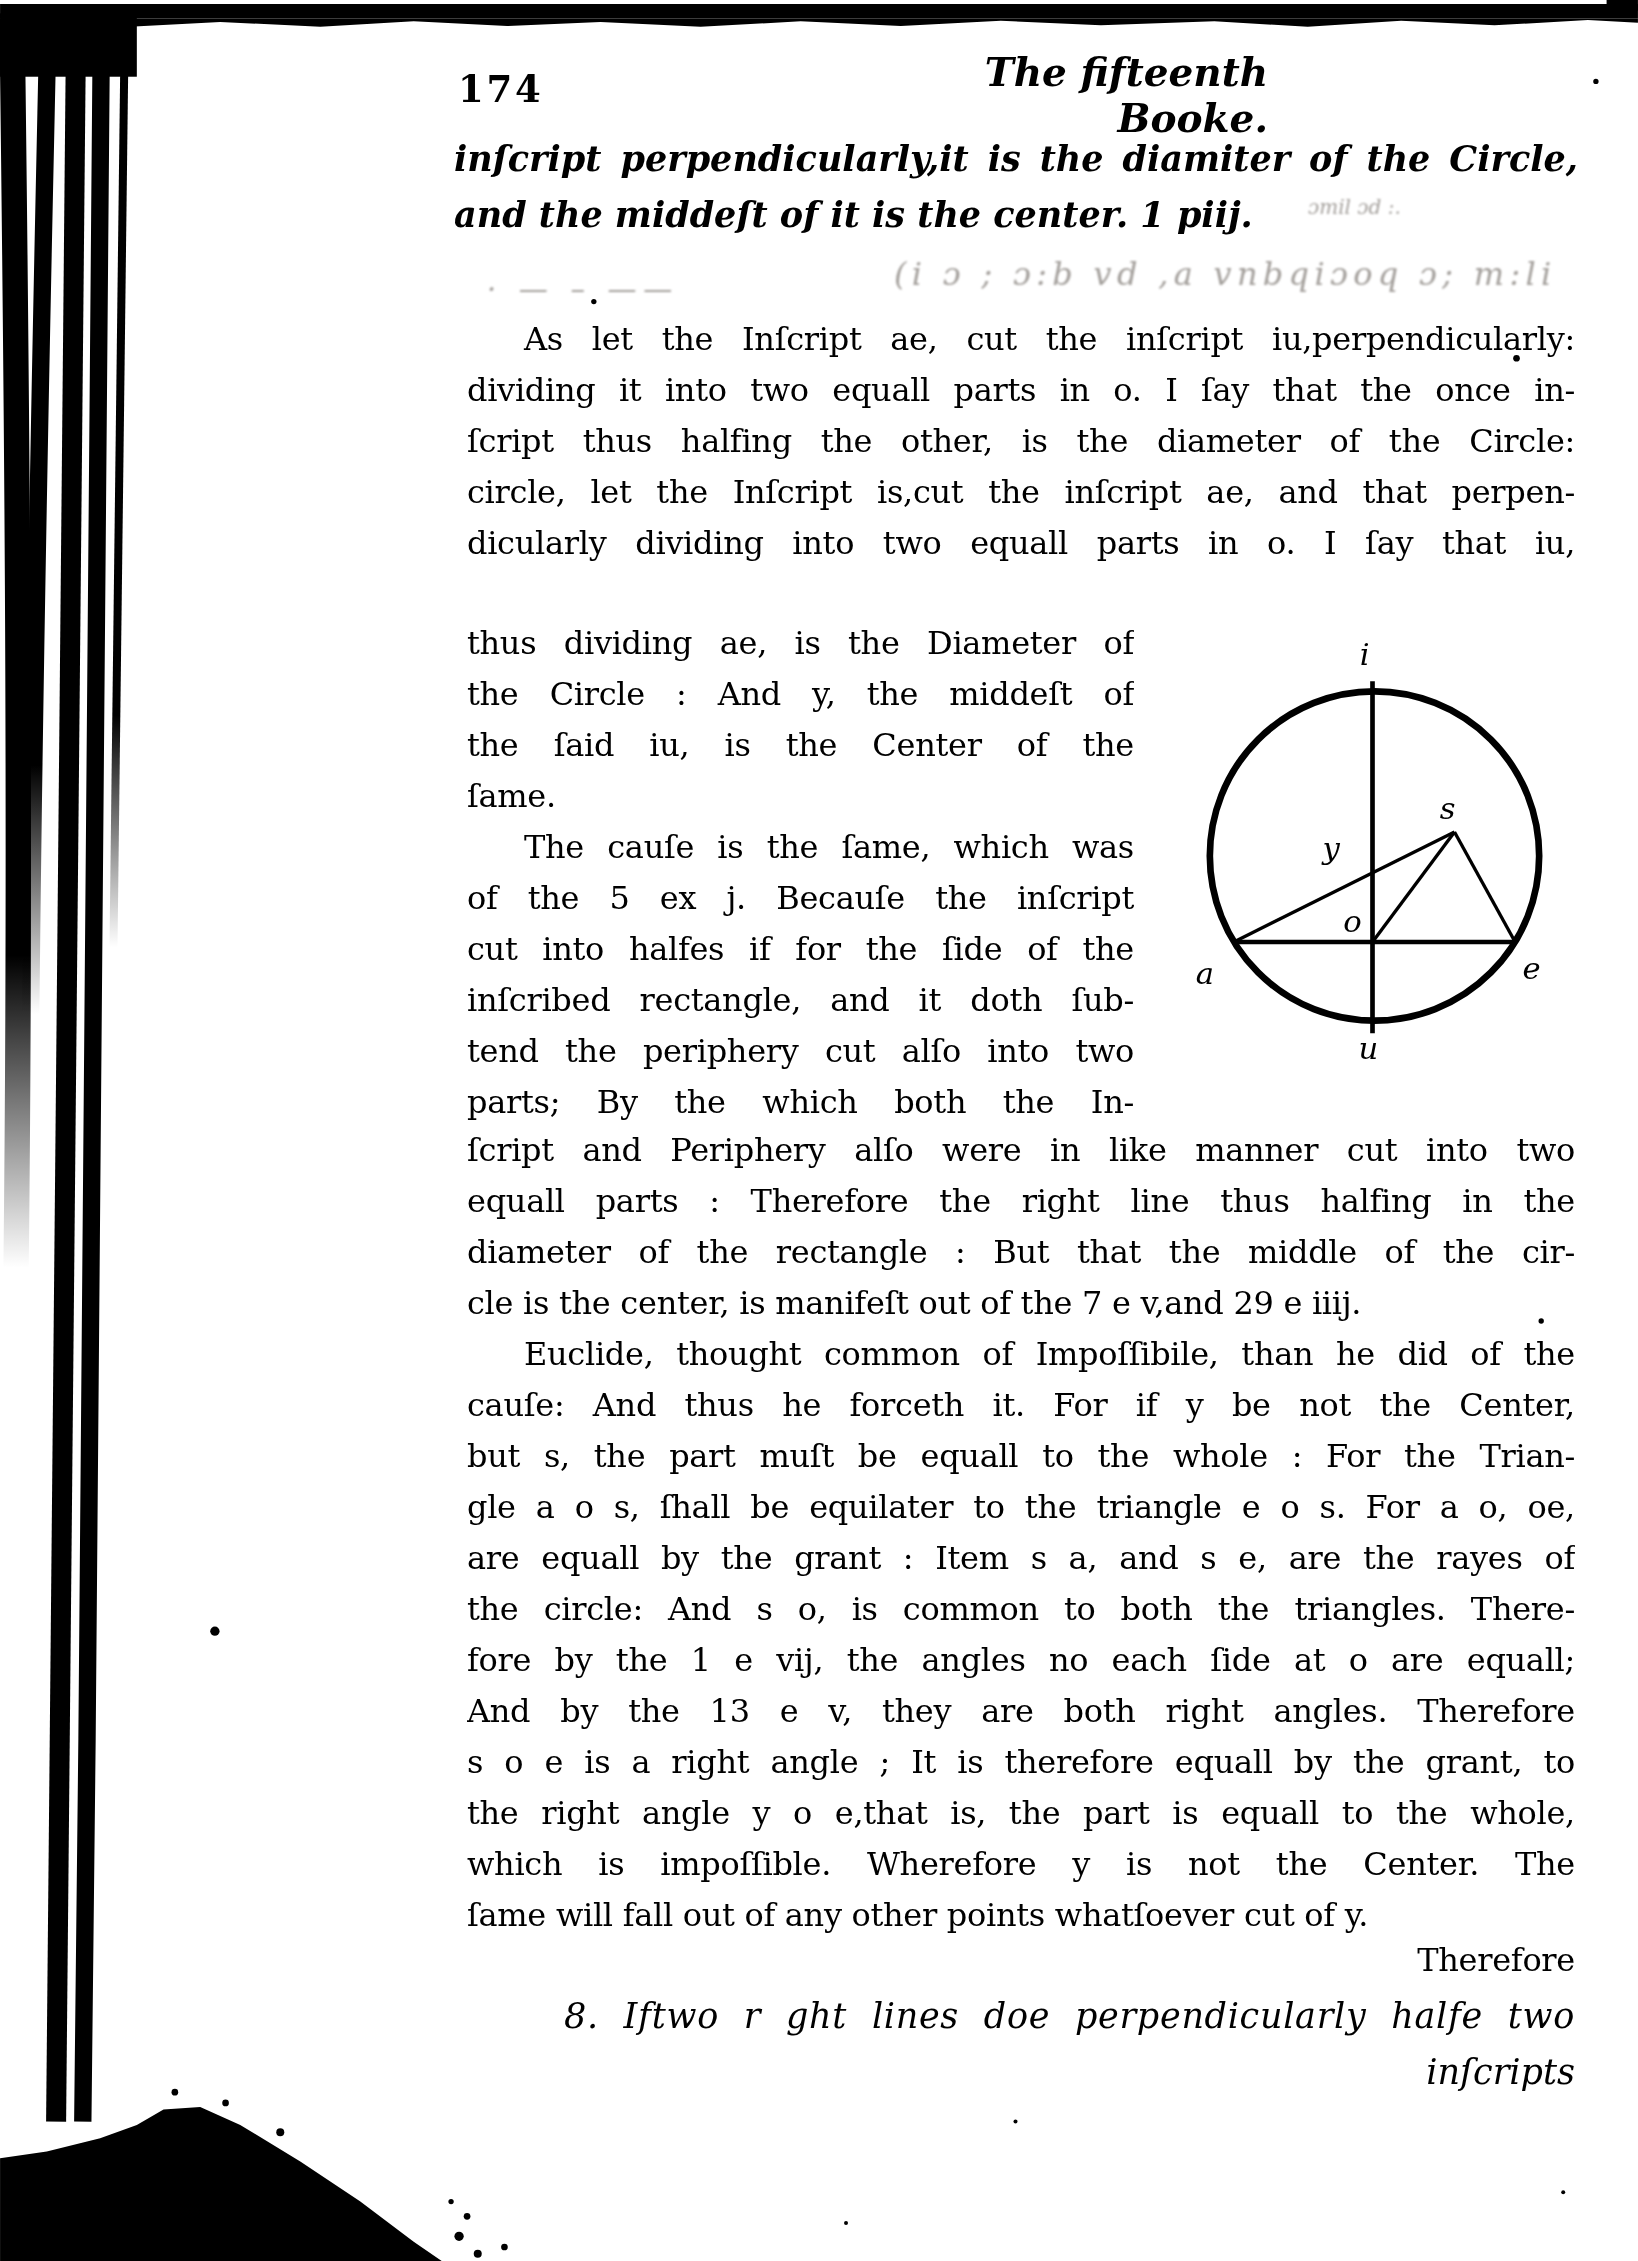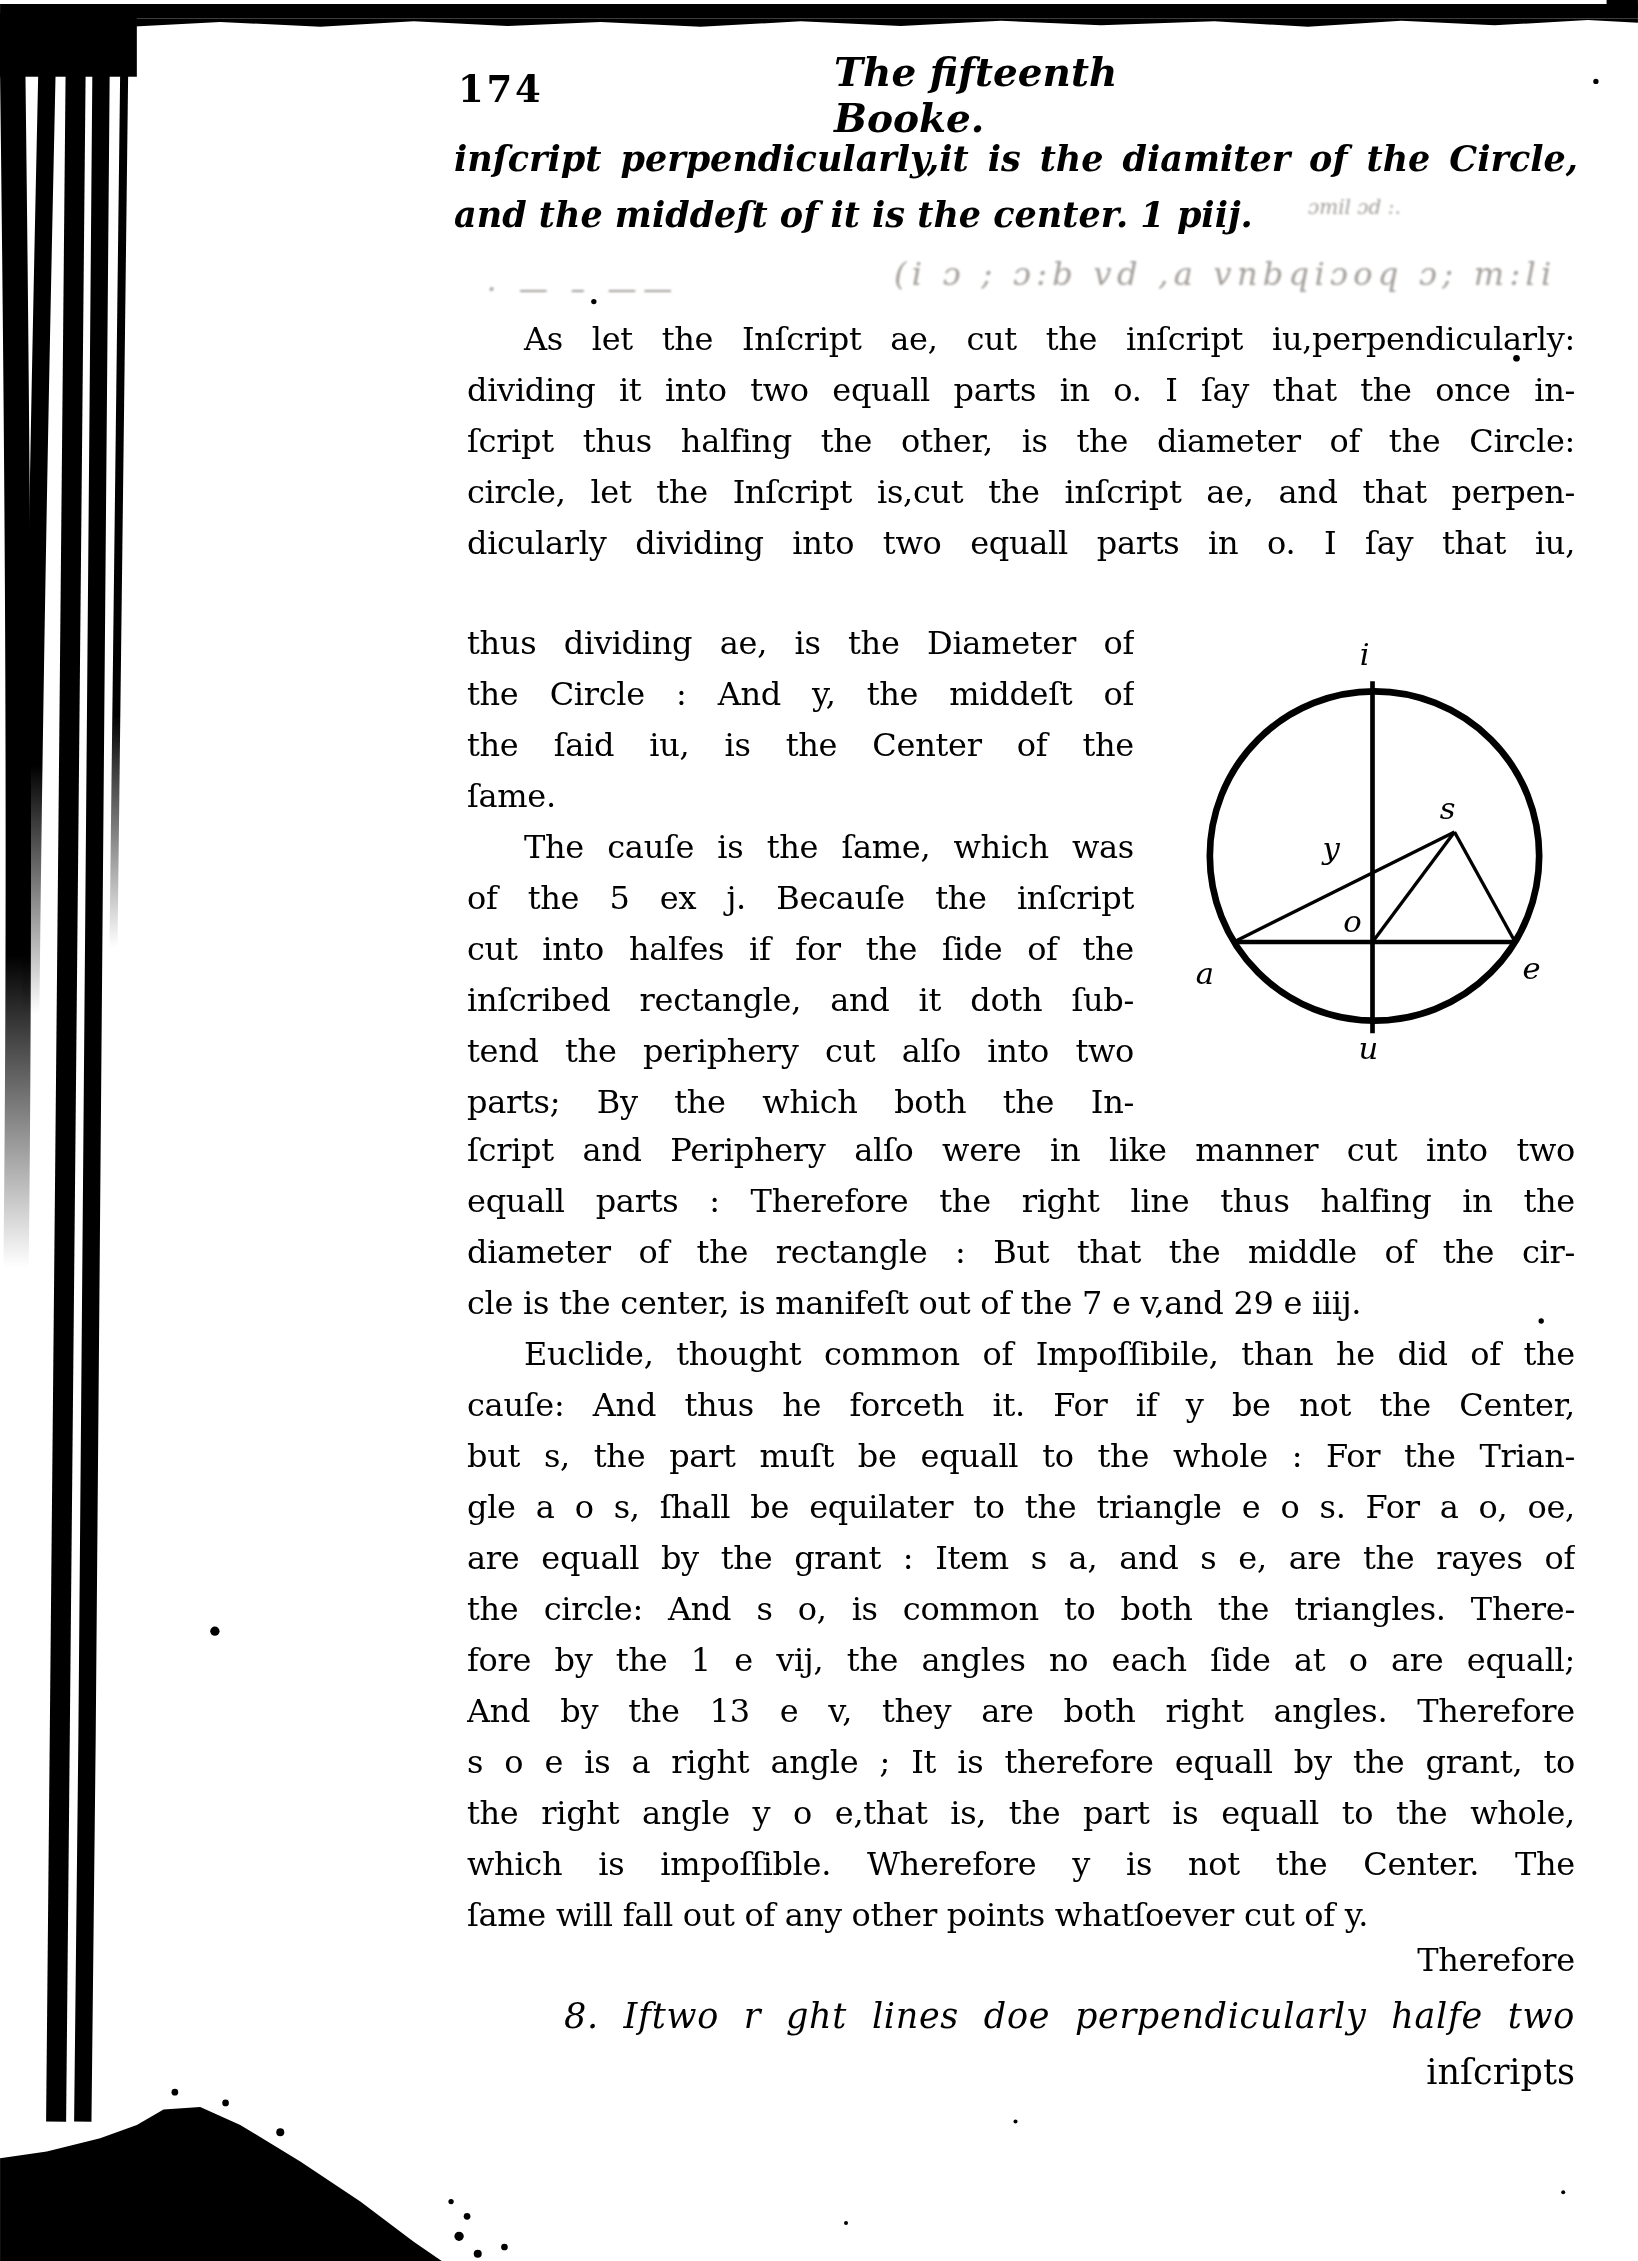--- a/index.html
+++ b/index.html
@@ -6,28 +6,28 @@
   #page{position:relative;width:1638px;height:2261px;background:#ffffff;color:#000;
         font-family:"DejaVu Serif","Liberation Serif",serif;overflow:hidden;}
   .abs{position:absolute;}
   
   .textblock{font-size:32px;letter-spacing:-0.3px;}
   .line{height:51px;line-height:51px;text-align:justify;text-align-last:justify;overflow:hidden;}
   .line.short{text-align-last:left;}
   .line.ind{text-indent:57px;}
   
   #page-number{font-size:37px;font-weight:bold;letter-spacing:2.7px;text-align:right;}
-  #running-title{font-size:39px;font-weight:bold;font-style:italic;text-align:left;}
+  #running-title{font-size:39px;font-weight:bold;font-style:italic;text-align:right;}
   #prop-heading{font-size:35px;font-weight:bold;font-style:italic;}
   #prop-heading .line{height:56px;line-height:56px;}
   
   .bleed{color:#a39f9b;font-style:italic;filter:blur(0.9px);white-space:nowrap;}
   
   .right-align{text-align:right;text-align-last:right;}
-  .italic{text-align:right;}
+  .italic{font-style:italic;text-align:right;}
   #prop8-line{font-size:35px;font-style:italic;letter-spacing:0.7px;}
   
   .figlabel{font-style:italic;font-size:46px;}
   svg{display:block;}
 </style>
 </head>
 <body>
 
 <div id="page">
 

